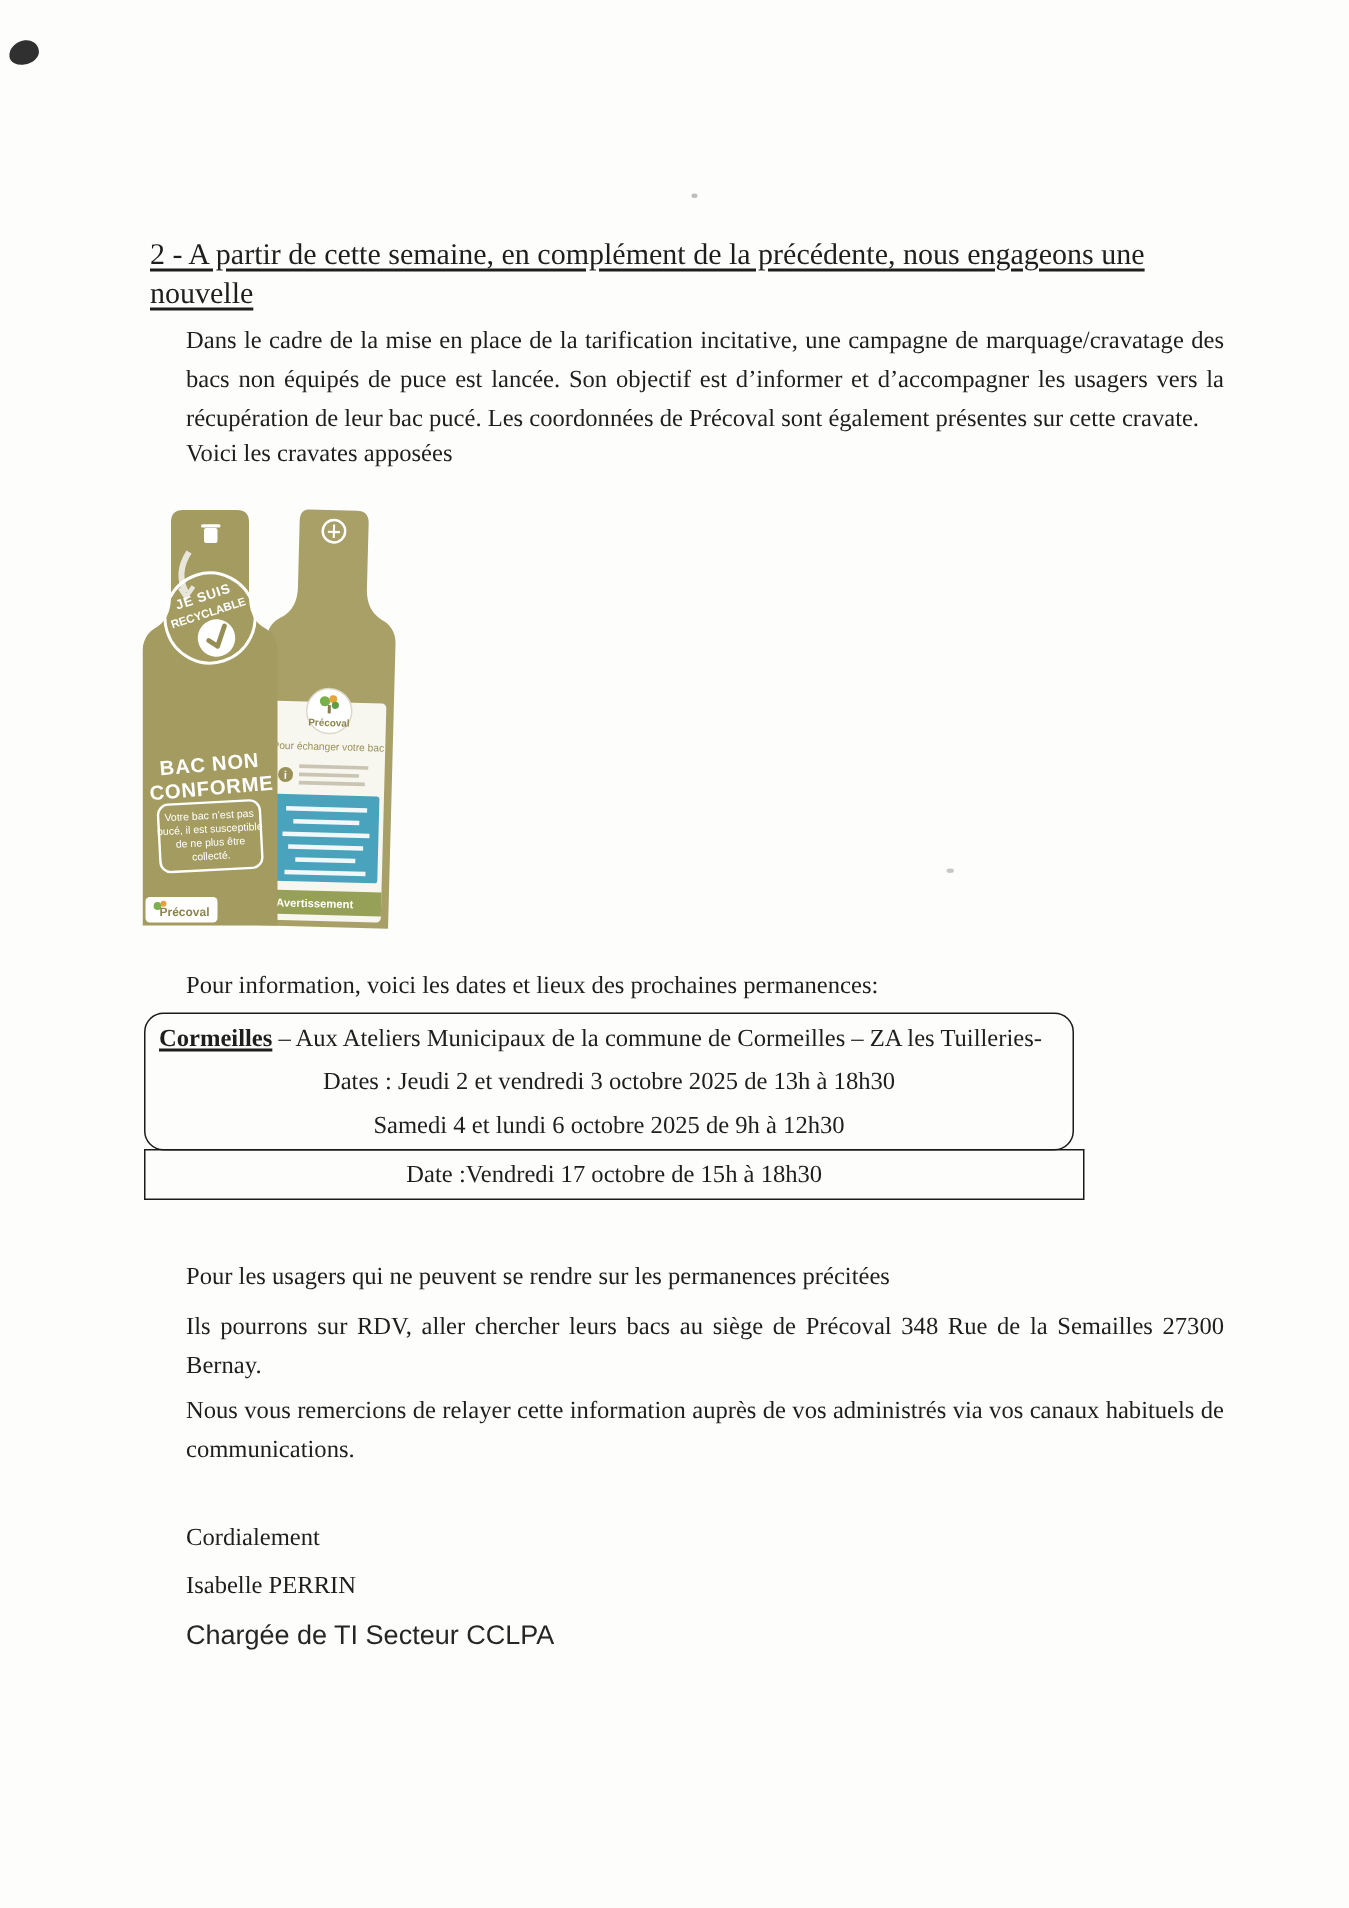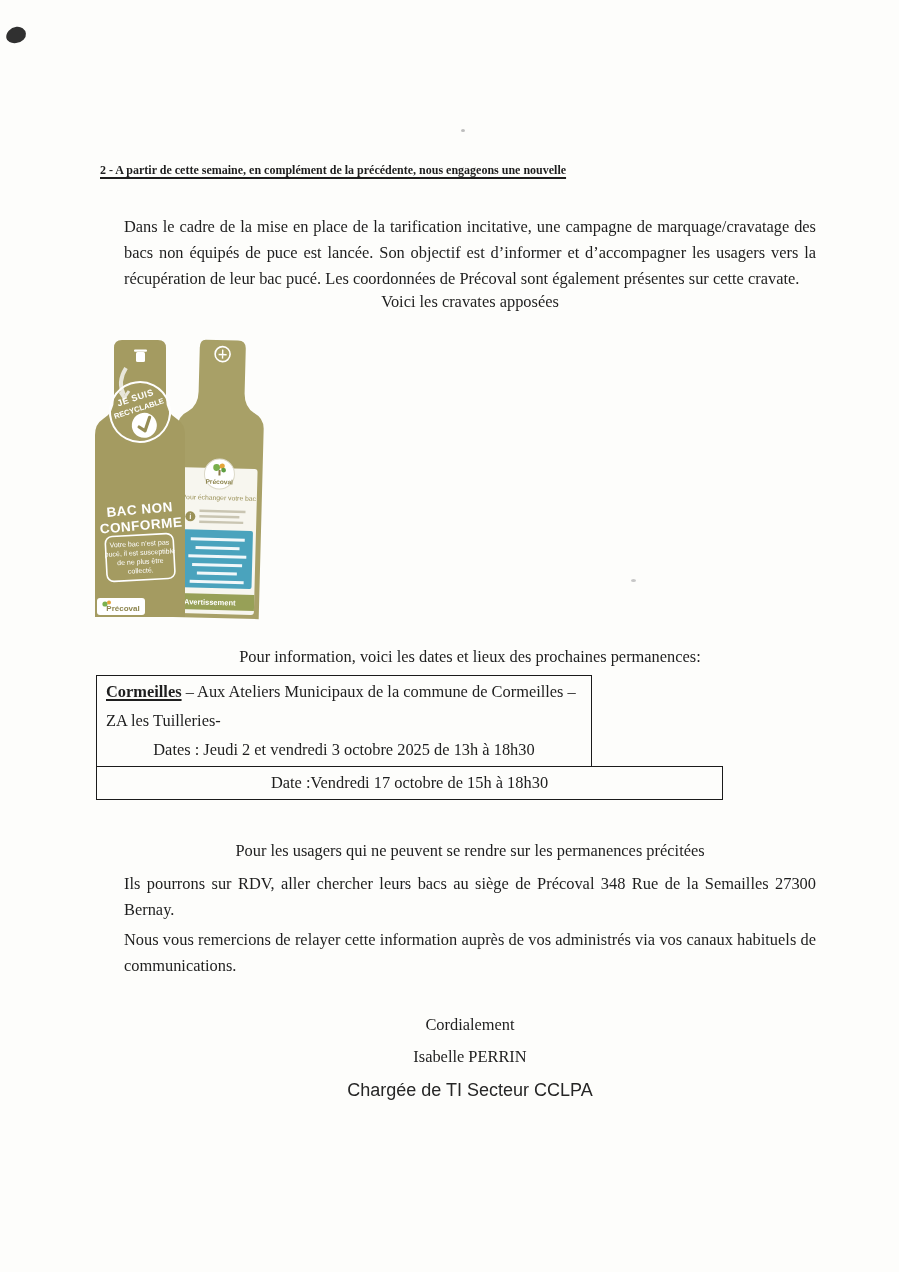--- a/index.html
+++ b/index.html
@@ -3,49 +3,49 @@
 <meta charset="utf-8">
 <style>
   html,body{margin:0;padding:0;}
   body{
     width:899px;height:1272px;position:relative;overflow:hidden;
     background:#fdfdfb;
     font-family:"Liberation Serif","DejaVu Serif",serif;
     color:#1e1e1e;
   }
   .abs{position:absolute;}
-  p{margin:0;text-align:center;}
+  p{margin:0;}
 
   
   .blob{left:6px;top:27px;width:20px;height:16px;background:#303030;
         border-radius:58% 42% 55% 45%/60% 50% 50% 40%;transform:rotate(-8deg);}
   .speck1{left:461px;top:129px;width:4px;height:3px;background:#bdbdbd;border-radius:50%;}
   .speck2{left:631px;top:579px;width:5px;height:3px;background:#c7c7c7;border-radius:50%;}
 
-  .heading{left:100px;top:157px;width:694px;font-size:12px;font-weight:bold;line-height:26px;}
+  .heading{left:100px;top:157px;width:694px;font-size:20px;font-weight:normal;line-height:26px;}
   .heading span{display:block;text-decoration:underline;text-decoration-thickness:1.5px;text-underline-offset:3px;}
 
   .para{left:88px;width:692px;font-size:16.4px;line-height:26px;margin-left:36px;}
   .just{text-align:justify;}
   .p1{top:214px;}
   .p2{top:289px;}
   .p3{top:644px;}
   .p4{top:838px;}
   .p5{top:871px;}
   .p6{top:927px;}
   .closing{top:1012px;}
   .sig{top:1044px;}
   .role{top:1077px;font-family:"Liberation Sans","DejaVu Sans",sans-serif;font-size:18px;color:#262626;}
 
   .tags{left:95px;top:337px;width:178px;height:286px;}
   .tags svg{display:block;font-family:"Liberation Sans","DejaVu Sans",sans-serif;}
 
   .permbox{left:96px;box-sizing:border-box;border:1.6px solid #1b1b1b;
            font-size:16.4px;line-height:29px;padding:1px 9px 2px 9px;}
-  .box1{top:675px;width:496px;}
+  .box1{top:675px;width:620px;border-radius:13px;}
   .box2{top:766px;width:627px;}
   .loc{font-weight:bold;text-decoration:underline;text-decoration-thickness:1.5px;text-underline-offset:2px;}
   .centerline{text-align:center;}
 </style>
 </head>
 <body>
 
 <div class="abs blob"></div>
 <div class="abs speck1"></div>
 <div class="abs speck2"></div>
@@ -140,20 +140,21 @@
       </g>
     </g>
   </svg>
 </div>
 
 <p class="abs para p3">Pour information, voici les dates et lieux des prochaines permanences:</p>
 
 <div class="abs permbox box1">
   <div><span class="loc">Cormeilles</span><span> – Aux Ateliers Municipaux de la commune de Cormeilles – ZA les Tuilleries-</span></div>
   <div class="centerline">Dates : Jeudi 2 et vendredi 3 octobre 2025 de 13h à 18h30</div>
+  <div class="centerline">Samedi 4 et lundi 6 octobre 2025 de 9h à 12h30</div>
 </div>
 
 <div class="abs permbox box2">
   <div class="centerline">Date :Vendredi 17 octobre de 15h à 18h30</div>
 </div>
 
 <p class="abs para p4">Pour les usagers qui ne peuvent se rendre sur les permanences précitées</p>
 <p class="abs para just p5">Ils pourrons sur RDV, aller chercher leurs bacs au siège de Précoval 348 Rue de la Semailles 27300 Bernay.</p>
 <p class="abs para just p6">Nous vous remercions de relayer cette information auprès de vos administrés via vos canaux habituels de communications.</p>
 

